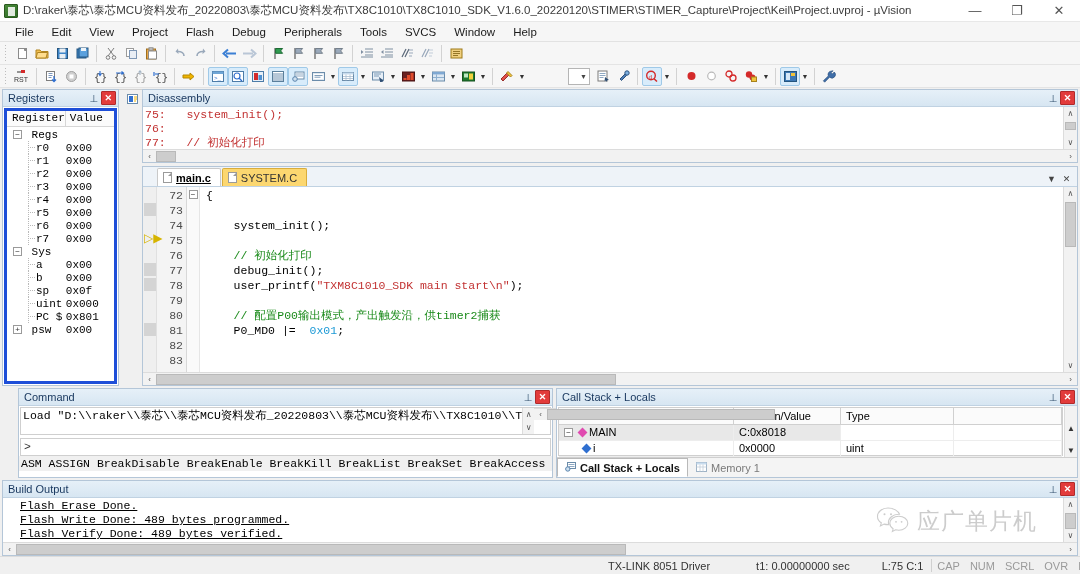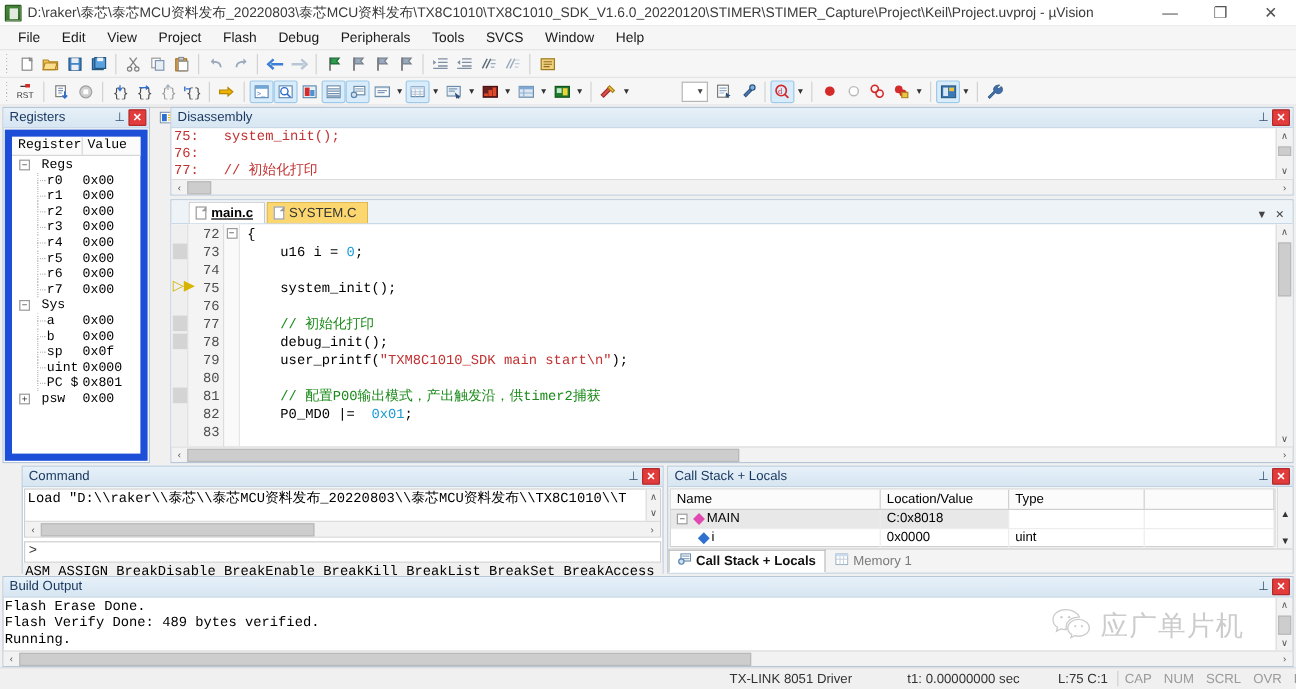--- a/index.html
+++ b/index.html
@@ -65,21 +65,21 @@
     border-bottom:1px solid #c0d2e2; padding-left:5px; }
   .pane-title { flex:1 1 auto; font-size:11px; color:#17365d; white-space:nowrap; }
   .pin-btn { width:14px; height:15px; display:flex; align-items:center; justify-content:center;
     color:#33506e; font-size:10px; }
   .x-btn { width:15px; height:14px; margin-right:2px; display:flex; align-items:center;
     justify-content:center; background:#e23b3b; color:#fff; font-size:9px; font-weight:bold;
     border:1px solid #b02a2a; border-radius:1px; }
 
   
   .reg-body { flex:1 1 auto; display:flex; flex-direction:column; min-height:0;
-    background:#fff; margin:1px; border:6px solid #1d4ed8; }
+    background:#fff; margin:1px; border:3px solid #1d4ed8; }
   .reg-hdr { height:16px; flex:0 0 16px; display:flex;
     background:#fbfbfb; border-bottom:1px solid #d6d6d6;
     font-family:"Liberation Mono", monospace; font-size:11px; }
   .reg-hdr .c1 { flex:1 1 auto; padding-left:5px; line-height:15px; border-right:1px solid #d6d6d6;}
   .reg-hdr .c2 { width:48px; flex:0 0 48px; padding-left:4px; line-height:15px; }
   .reg-rows { flex:1 1 auto; overflow:hidden; font-family:"Liberation Mono", monospace;
     font-size:11px; padding-top:1px; }
   .reg-row { height:13px; display:flex; align-items:center; white-space:nowrap; }
   .reg-name { flex:1 1 auto; display:flex; align-items:center; overflow:hidden; }
   .reg-val { width:48px; flex:0 0 48px; color:#000; }
@@ -154,21 +154,21 @@
   .gl { height:15px; line-height:15px; }
   .k-num { color:#1d9ad6; }
   .k-cmt { color:#1a8a1a; }
   .k-str { color:#c23232; }
 
   
   .bottom { flex:0 0 auto; display:flex; padding:2px 2px 0 18px; gap:3px; }
   .cmd-pane { width:535px; flex:0 0 535px; height:90px; }
   .csl-pane { flex:1 1 auto; height:90px; }
   .cmd-out { flex:0 0 auto; background:#fff; margin:1px; border:1px solid #cfcfcf;
-     display:flex; flex-direction:column; }
+     display:flex; flex-direction:row; }
   .cmd-line { font-family:"Liberation Mono", monospace; font-size:11.5px; height:16px;
     line-height:16px; white-space:nowrap; overflow:hidden; padding-left:2px; }
   .cmd-input { height:18px; flex:0 0 18px; background:#fff; border:1px solid #cfcfcf;
     margin:2px 1px 0 1px; font-family:"Liberation Mono", monospace; font-size:11.5px;
     line-height:16px; padding-left:3px; color:#333;}
   .cmd-help { height:15px; flex:0 0 15px; font-family:"Liberation Mono", monospace;
     font-size:11.5px; line-height:15px; padding-left:2px; white-space:nowrap; overflow:hidden;
     background:#f0f0f0;}
 
   .csl-grid { flex:1 1 auto; display:flex; flex-direction:column; min-height:0;
@@ -189,21 +189,21 @@
   .d-blue { background:#2f6fd0; }
   .csl-sb { width:13px; flex:0 0 13px; background:#f2f2f2; border-left:1px solid #dcdcdc;
     display:flex; flex-direction:column; justify-content:space-between; align-items:center;}
   .csl-sb span { font-size:8px; color:#333; }
 
   
   .buildpane { margin:2px 2px 0 2px; height:76px; flex:0 0 76px; display:flex; flex-direction:column;
     border:1px solid #b4c6d8; background:#fff; position:relative; }
   .bo-body { flex:1 1 auto; display:flex; min-height:0; position:relative; overflow:hidden;}
   .bo-text { flex:1 1 auto; font-family:"Liberation Mono", monospace; font-size:11.5px;
-    padding-left:1px; padding-top:1px; }
+    padding-left:17px; padding-top:1px;text-decoration:underline; }
   .bo-line { height:14px; line-height:14px; white-space:pre; }
   .watermark { position:absolute; right:40px; top:8px; display:flex; align-items:flex-end; gap:7px;
     opacity:.5; pointer-events:none; }
   .wm-text { font-size:23px; color:#9a9a9a; font-family:"DejaVu Sans", sans-serif; letter-spacing:1px;}
 
   
   .statusbar { height:18px; flex:0 0 18px; display:flex; align-items:center;
     background:#f0f0f0; border-top:1px solid #dcdcdc; font-size:11px; color:#333; }
   .sb-cell { padding:0 8px; height:18px; line-height:18px; white-space:nowrap; }
   .sb-sep { width:1px; height:13px; background:#d0d0d0; }
@@ -820,21 +820,20 @@
             <div class="gl">80</div>
             <div class="gl">81</div>
             <div class="gl">82</div>
             <div class="gl">83</div>
           </div>
           <div class="ed-fold">
             <div class="foldbox">−</div>
           </div>
           <div class="ed-code">
             <div class="cl"><span>{</span></div>
-            <div class="cl"><span>    u16 i = </span><span class="k-num">0</span><span>;</span></div>
             <div class="cl">&nbsp;</div>
             <div class="cl"><span>    system_init();</span></div>
             <div class="cl">&nbsp;</div>
             <div class="cl"><span class="k-cmt">    // 初始化打印</span></div>
             <div class="cl"><span>    debug_init();</span></div>
             <div class="cl"><span>    user_printf(</span><span class="k-str">"TXM8C1010_SDK main start\n"</span><span>);</span></div>
             <div class="cl">&nbsp;</div>
             <div class="cl"><span class="k-cmt">    // 配置P00输出模式，产出触发沿，供timer2捕获</span></div>
             <div class="cl"><span>    P0_MD0 |=  </span><span class="k-num">0x01</span><span>;</span></div>
           </div>
@@ -950,20 +949,21 @@
 
   <div class="pane buildpane">
     <div class="pane-head">
       <div class="pane-title">Build Output</div>
       <div class="pin-btn">⊥</div>
       <div class="x-btn">✕</div>
     </div>
     <div class="bo-body">
       <div class="bo-text">
         <div class="bo-line">Flash Erase Done.</div>
+        <div class="bo-line">Flash Write Done: 489 bytes programmed.</div>
         <div class="bo-line">Flash Verify Done: 489 bytes verified.</div>
         <div class="bo-line">Running.</div>
       </div>
       <div class="watermark">
         <span>
           <svg width="34" height="28" viewBox="0 0 34 28">
             <path d="M12 2C6 2 1.5 5.8 1.5 10.4c0 2.6 1.5 4.9 3.8 6.4L4.4 20l3.7-1.9c1.2.3 2.5.5 3.9.5h.7c-.2-.6-.3-1.3-.3-2 0-4.6 4.6-8.3 10.3-8.3h.8C22.3 4.9 17.7 2 12 2z" fill="none" stroke="#9a9a9a" stroke-width="1.1"></path>
             <circle cx="8.5" cy="8.3" r="1" fill="#9a9a9a"></circle>
               <circle cx="15" cy="8.3" r="1" fill="#9a9a9a"></circle>
             <path d="M22.8 10.2c-5 0-9 3.2-9 7.1 0 2.2 1.3 4.2 3.3 5.5l-.7 2.6 3.1-1.6c1 .2 2.1.4 3.3.4 5 0 9-3.2 9-7s-4-7-9-7z" fill="none" stroke="#9a9a9a" stroke-width="1.1"></path>

